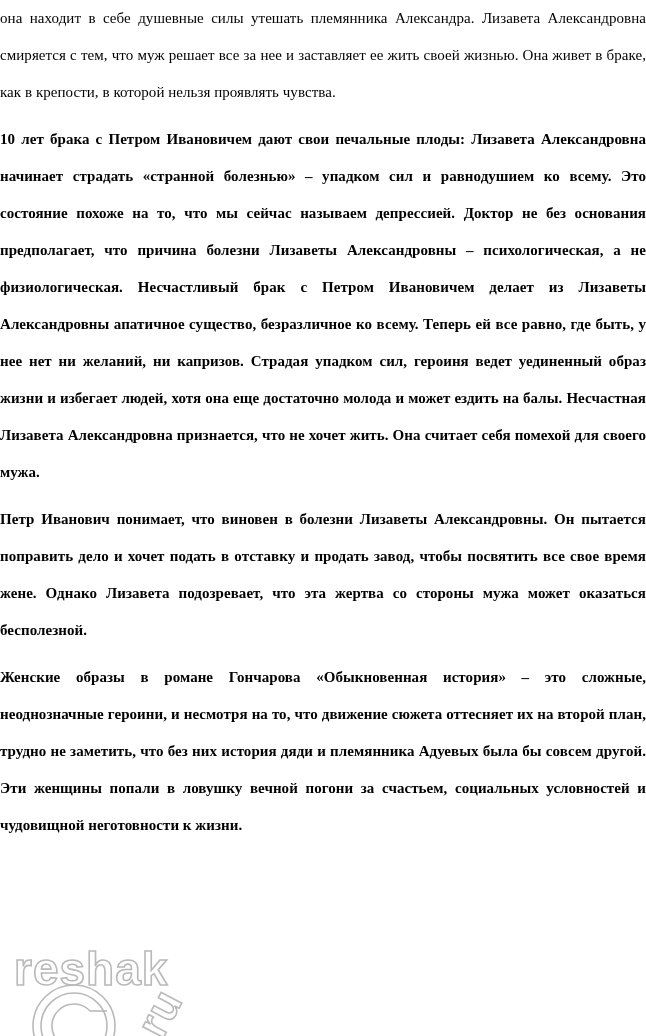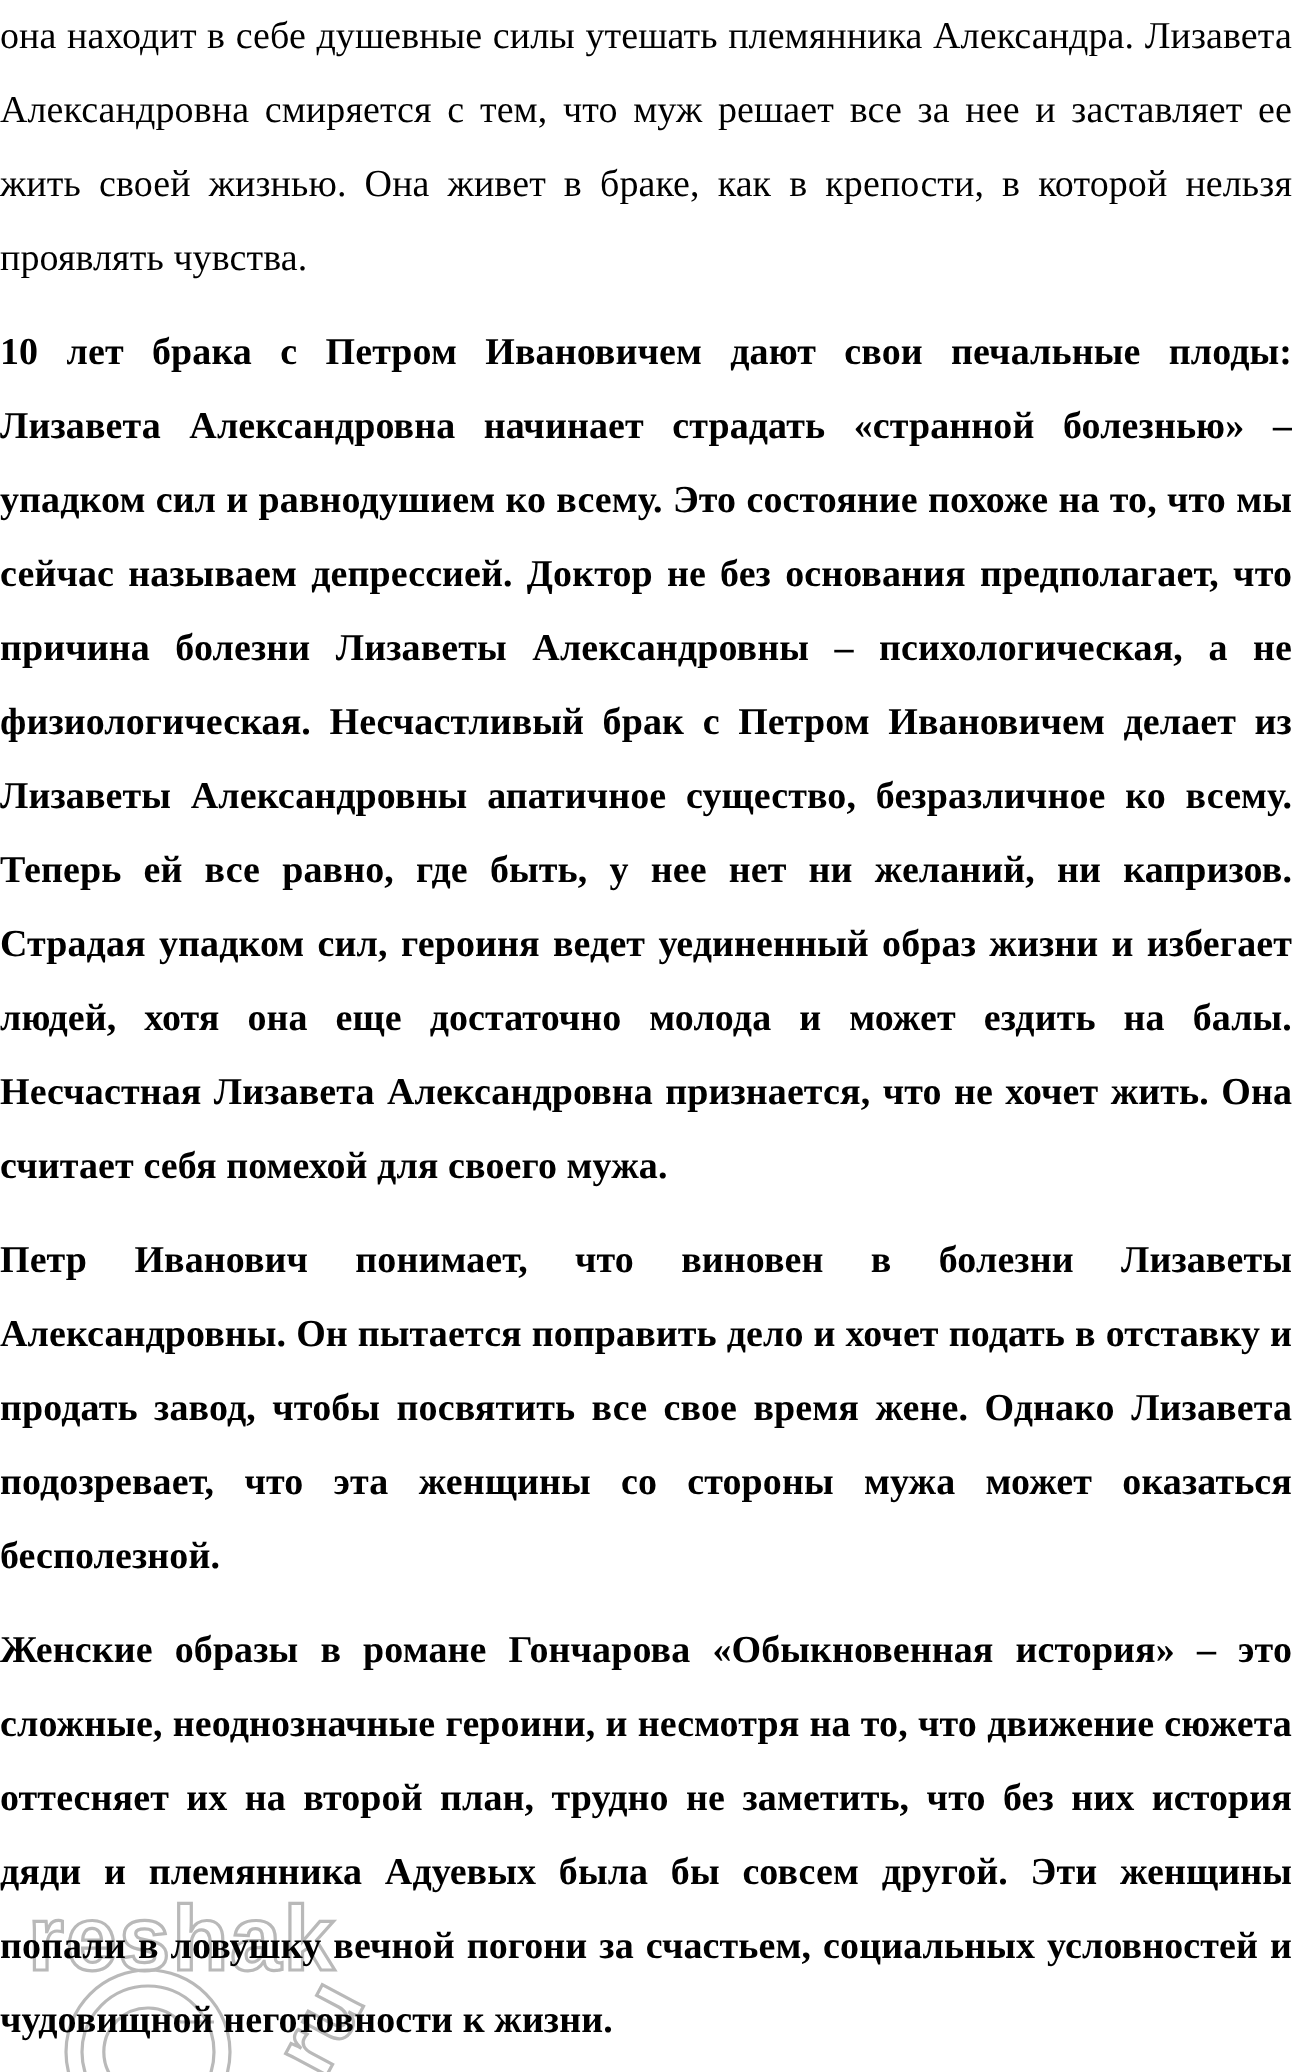--- a/index.html
+++ b/index.html
@@ -58,21 +58,21 @@
     left: 0;
     top: 0;
     width: 646px;
     z-index: 1;
   }
 
   p.para {
     margin: 0;
     padding: 0;
     color: #000000;
-    font-size: 19px;
+    font-size: 15px;
     line-height: 37px;
     text-align: justify;
     text-justify: inter-word;
     letter-spacing: 0.05px;
     word-spacing: 0px;
     hyphens: none;
     -webkit-hyphens: none;
   }
   p.para + p.para {
     margin-top: 10px;
@@ -102,17 +102,17 @@
 
       <g transform="rotate(-62 150 78)">
         <text class="wm-text" x="118" y="88" font-size="44" letter-spacing="1">.ru</text>
       </g>
     </svg>
   </div>
 
   <div id="content">
     <p class="para justify-all">она находит в себе душевные силы утешать племянника Александра. Лизавета Александровна смиряется с тем, что муж решает все за нее и заставляет ее жить своей жизнью. Она живет в браке, как в крепости, в которой нельзя проявлять чувства.</p>
     <p class="para justify-all">10 лет брака с Петром Ивановичем дают свои печальные плоды: Лизавета Александровна начинает страдать «странной болезнью» – упадком сил и равнодушием ко всему. Это состояние похоже на то, что мы сейчас называем депрессией. Доктор не без основания предполагает, что причина болезни Лизаветы Александровны – психологическая, а не физиологическая. Несчастливый брак с Петром Ивановичем делает из Лизаветы Александровны апатичное существо, безразличное ко всему. Теперь ей все равно, где быть, у нее нет ни желаний, ни капризов. Страдая упадком сил, героиня ведет уединенный образ жизни и избегает людей, хотя она еще достаточно молода и может ездить на балы. Несчастная Лизавета Александровна признается, что не хочет жить. Она считает себя помехой для своего мужа.</p>
-    <p class="para justify-all">Петр Иванович понимает, что виновен в болезни Лизаветы Александровны. Он пытается поправить дело и хочет подать в отставку и продать завод, чтобы посвятить все свое время жене. Однако Лизавета подозревает, что эта женщины со стороны мужа может оказаться бесполезной.</p>
+    <p class="para justify-all">Петр Иванович понимает, что виновен в болезни Лизаветы Александровны. Он пытается поправить дело и хочет подать в отставку и продать завод, чтобы посвятить все свое время жене. Однако Лизавета подозревает, что эта жертва со стороны мужа может оказаться бесполезной.</p>
     <p class="para justify-all">Женские образы в романе Гончарова «Обыкновенная история» – это сложные, неоднозначные героини, и несмотря на то, что движение сюжета оттесняет их на второй план, трудно не заметить, что без них история дяди и племянника Адуевых была бы совсем другой. Эти женщины попали в ловушку вечной погони за счастьем, социальных условностей и чудовищной неготовности к жизни.</p>
   </div>
 
 </div>
 
 </body></html>

